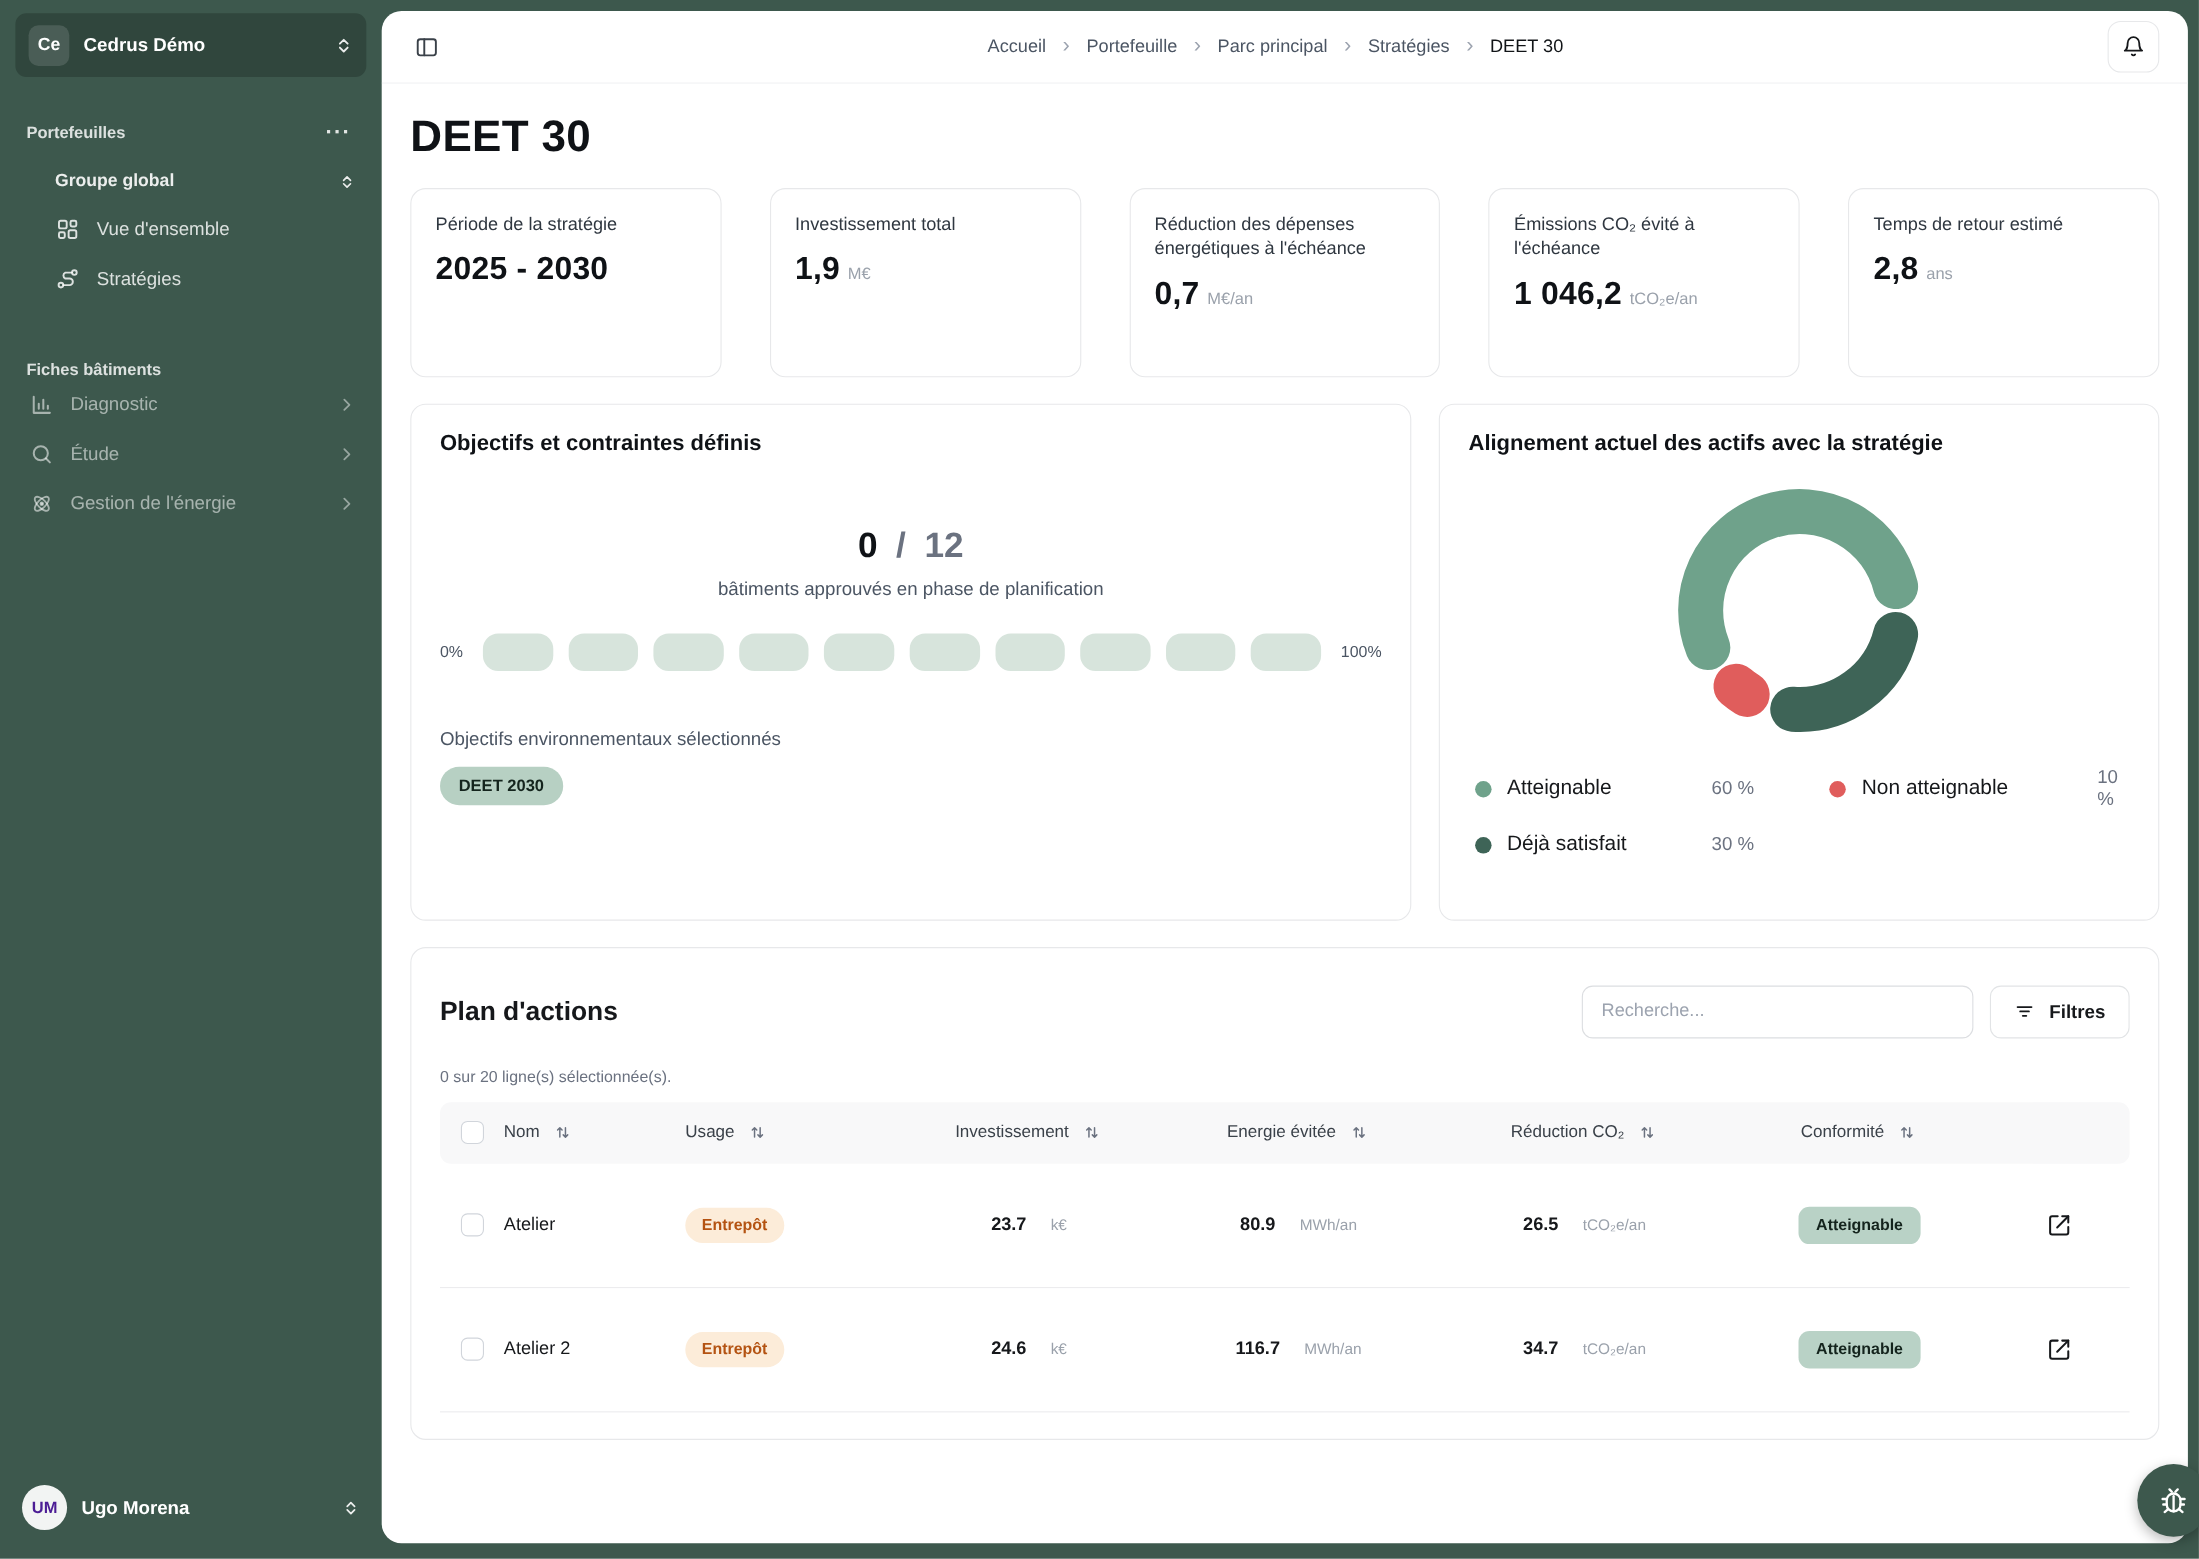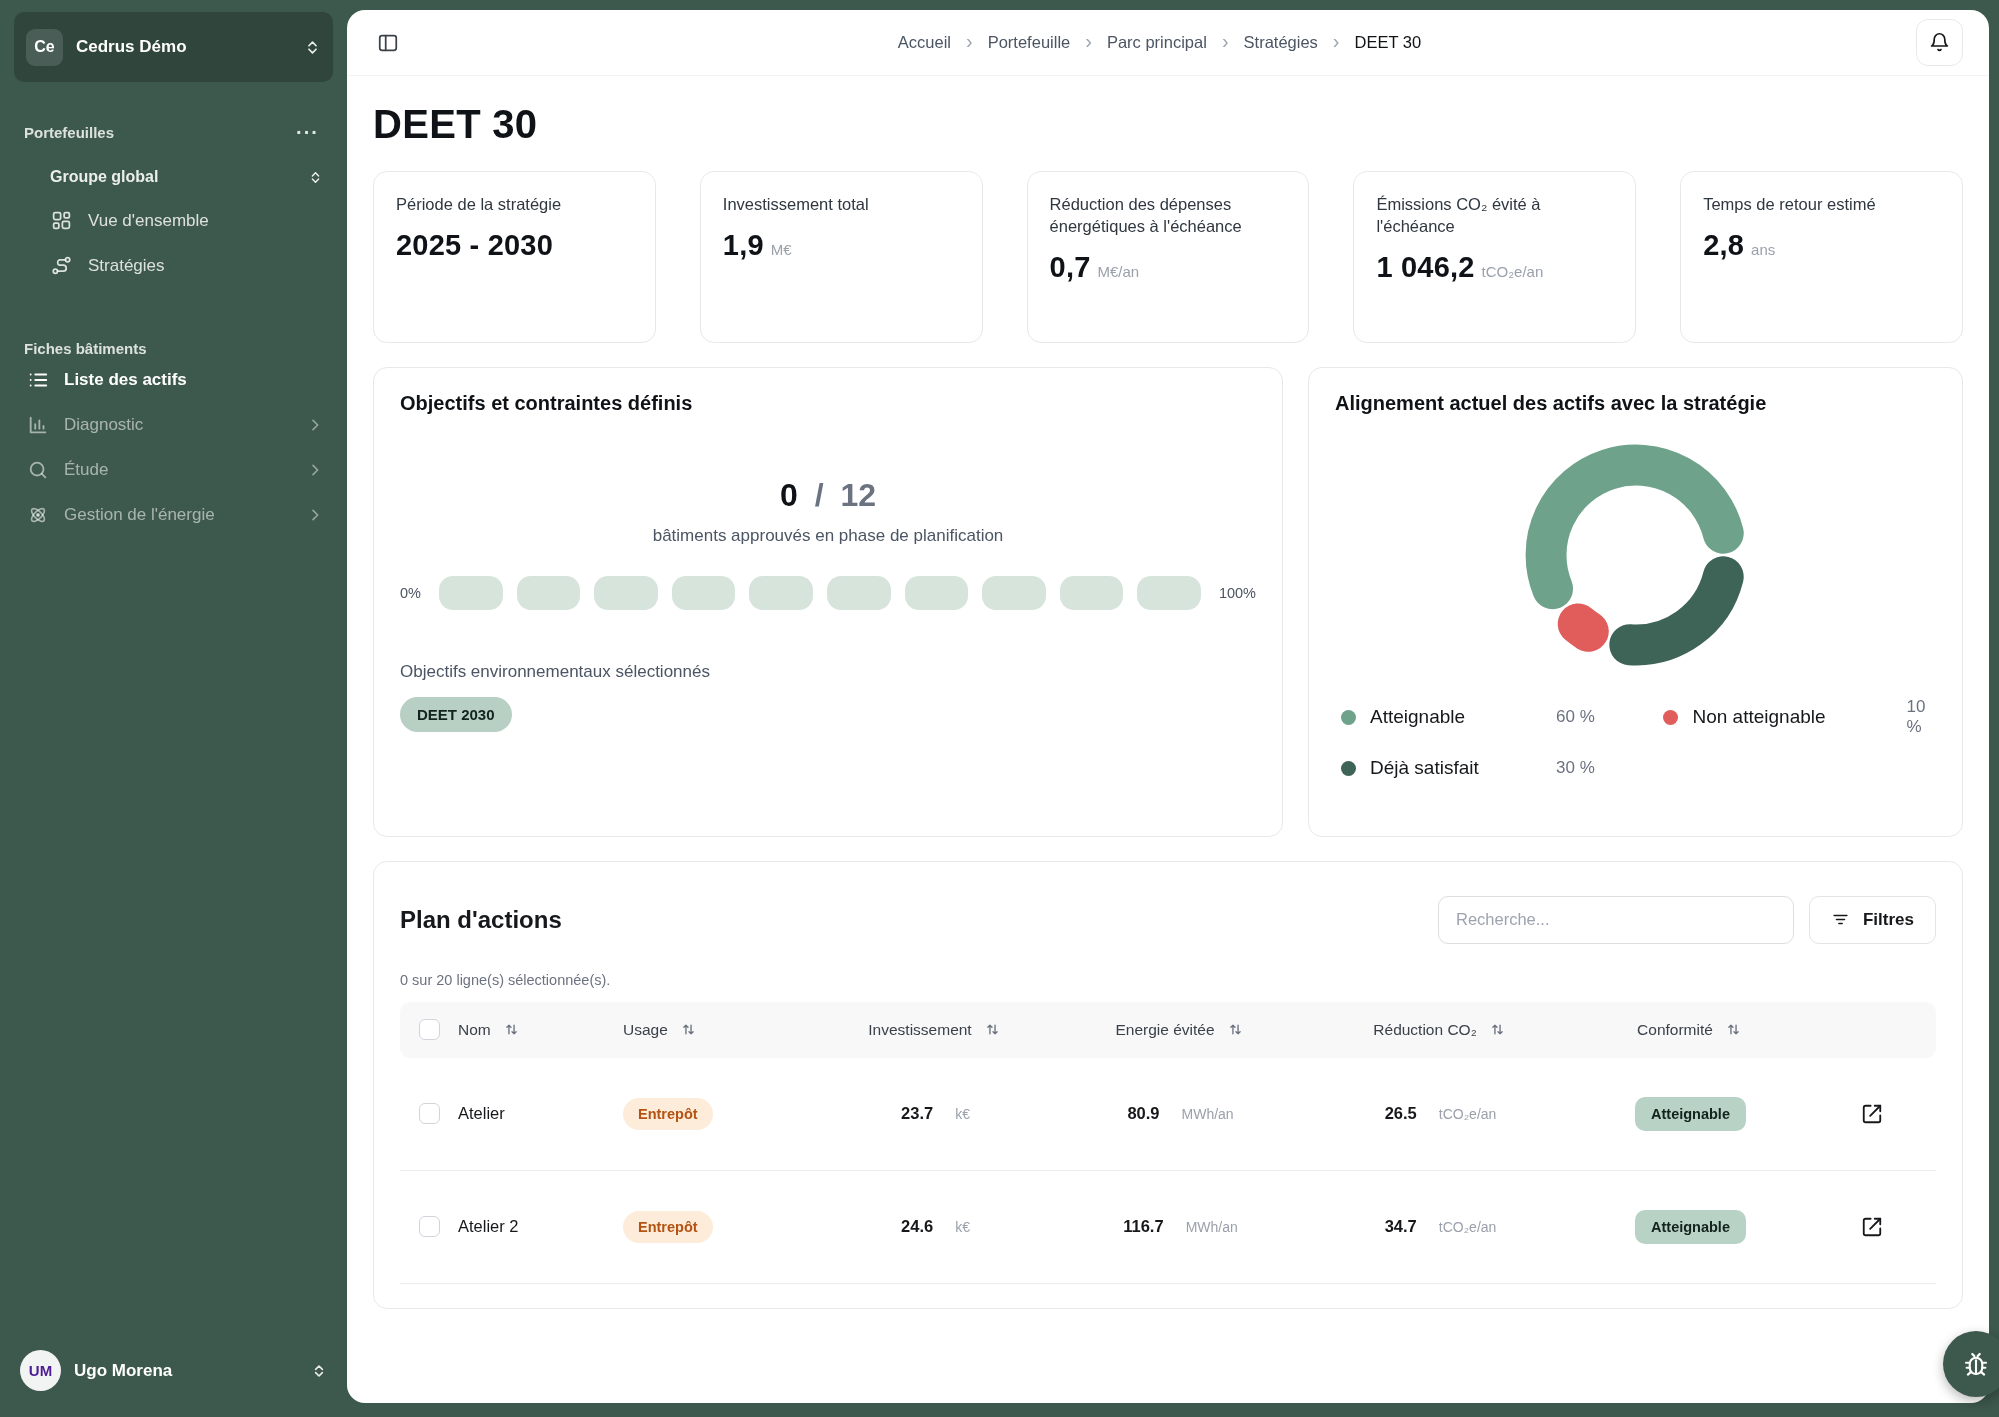--- a/index.html
+++ b/index.html
@@ -8,21 +8,21 @@
     background:#3d584d;
     font-family:"Liberation Sans","DejaVu Sans",sans-serif;
     display:flex; position:relative;
     color:#16181b;
   }
   button { font-family:inherit; }
 
   
   .sidebar { width:347px; flex:none; padding:12px 14px 18px; display:flex; flex-direction:column; }
   .workspace { display:flex; align-items:center; gap:13px; background:#30463d; border:0; border-radius:10px;
-    padding:10px 12px; height:70px; cursor:pointer; width:100%; }
+    padding:10px 12px; height:58px; cursor:pointer; width:100%; }
   .ws-avatar { width:37px; height:37px; border-radius:9px; background:rgba(255,255,255,.13); color:#fff;
     font-size:16px; font-weight:600; display:flex; align-items:center; justify-content:center; flex:none; }
   .ws-name { color:#fff; font-weight:700; font-size:17px; flex:1; text-align:left; }
   .updown { color:rgba(255,255,255,.9); flex:none; }
 
   .side-section { margin-top:38px; display:flex; align-items:center; justify-content:space-between; padding:0 10px;
     color:rgba(255,255,255,.82); font-weight:700; font-size:15px; }
   .side-section.second { margin-top:52px; }
   .ellipsis-btn { background:none; border:0; color:rgba(255,255,255,.85); font-size:20px; font-weight:700;
     letter-spacing:1px; cursor:pointer; padding:2px 4px; line-height:1; }
@@ -181,29 +181,20 @@
           <path d="M7.6 18.5h6.4a3.4 3.4 0 0 0 0-6.8H9.6a3.4 3.4 0 0 1 0-6.2h6.9"></path>
         </svg>
     </span>
     <span class="nlabel">Stratégies</span>
   </button>
 
   <div class="side-section second">
     <span>Fiches bâtiments</span>
   </div>
 
-  <button class="nav-item lvl0 active">
-    <span class="nicon">
-      <svg width="22" height="22" viewBox="0 0 24 24" fill="none" stroke="currentColor" stroke-width="2" stroke-linecap="round" stroke-linejoin="round">
-          <path d="M9 6h12M9 12h12M9 18h12"></path>
-          <path d="M4 6h.01M4 12h.01M4 18h.01"></path>
-        </svg>
-    </span>
-    <span class="nlabel">Liste des actifs</span>
-  </button>
 
   <button class="nav-item lvl0 dim">
     <span class="nicon">
       <svg width="22" height="22" viewBox="0 0 24 24" fill="none" stroke="currentColor" stroke-width="2" stroke-linecap="round" stroke-linejoin="round">
           <path d="M4 4v16h16"></path>
           <path d="M9 16v-5"></path>
           <path d="M13.5 16V7"></path>
           <path d="M18 16v-3"></path>
         </svg>
     </span>

